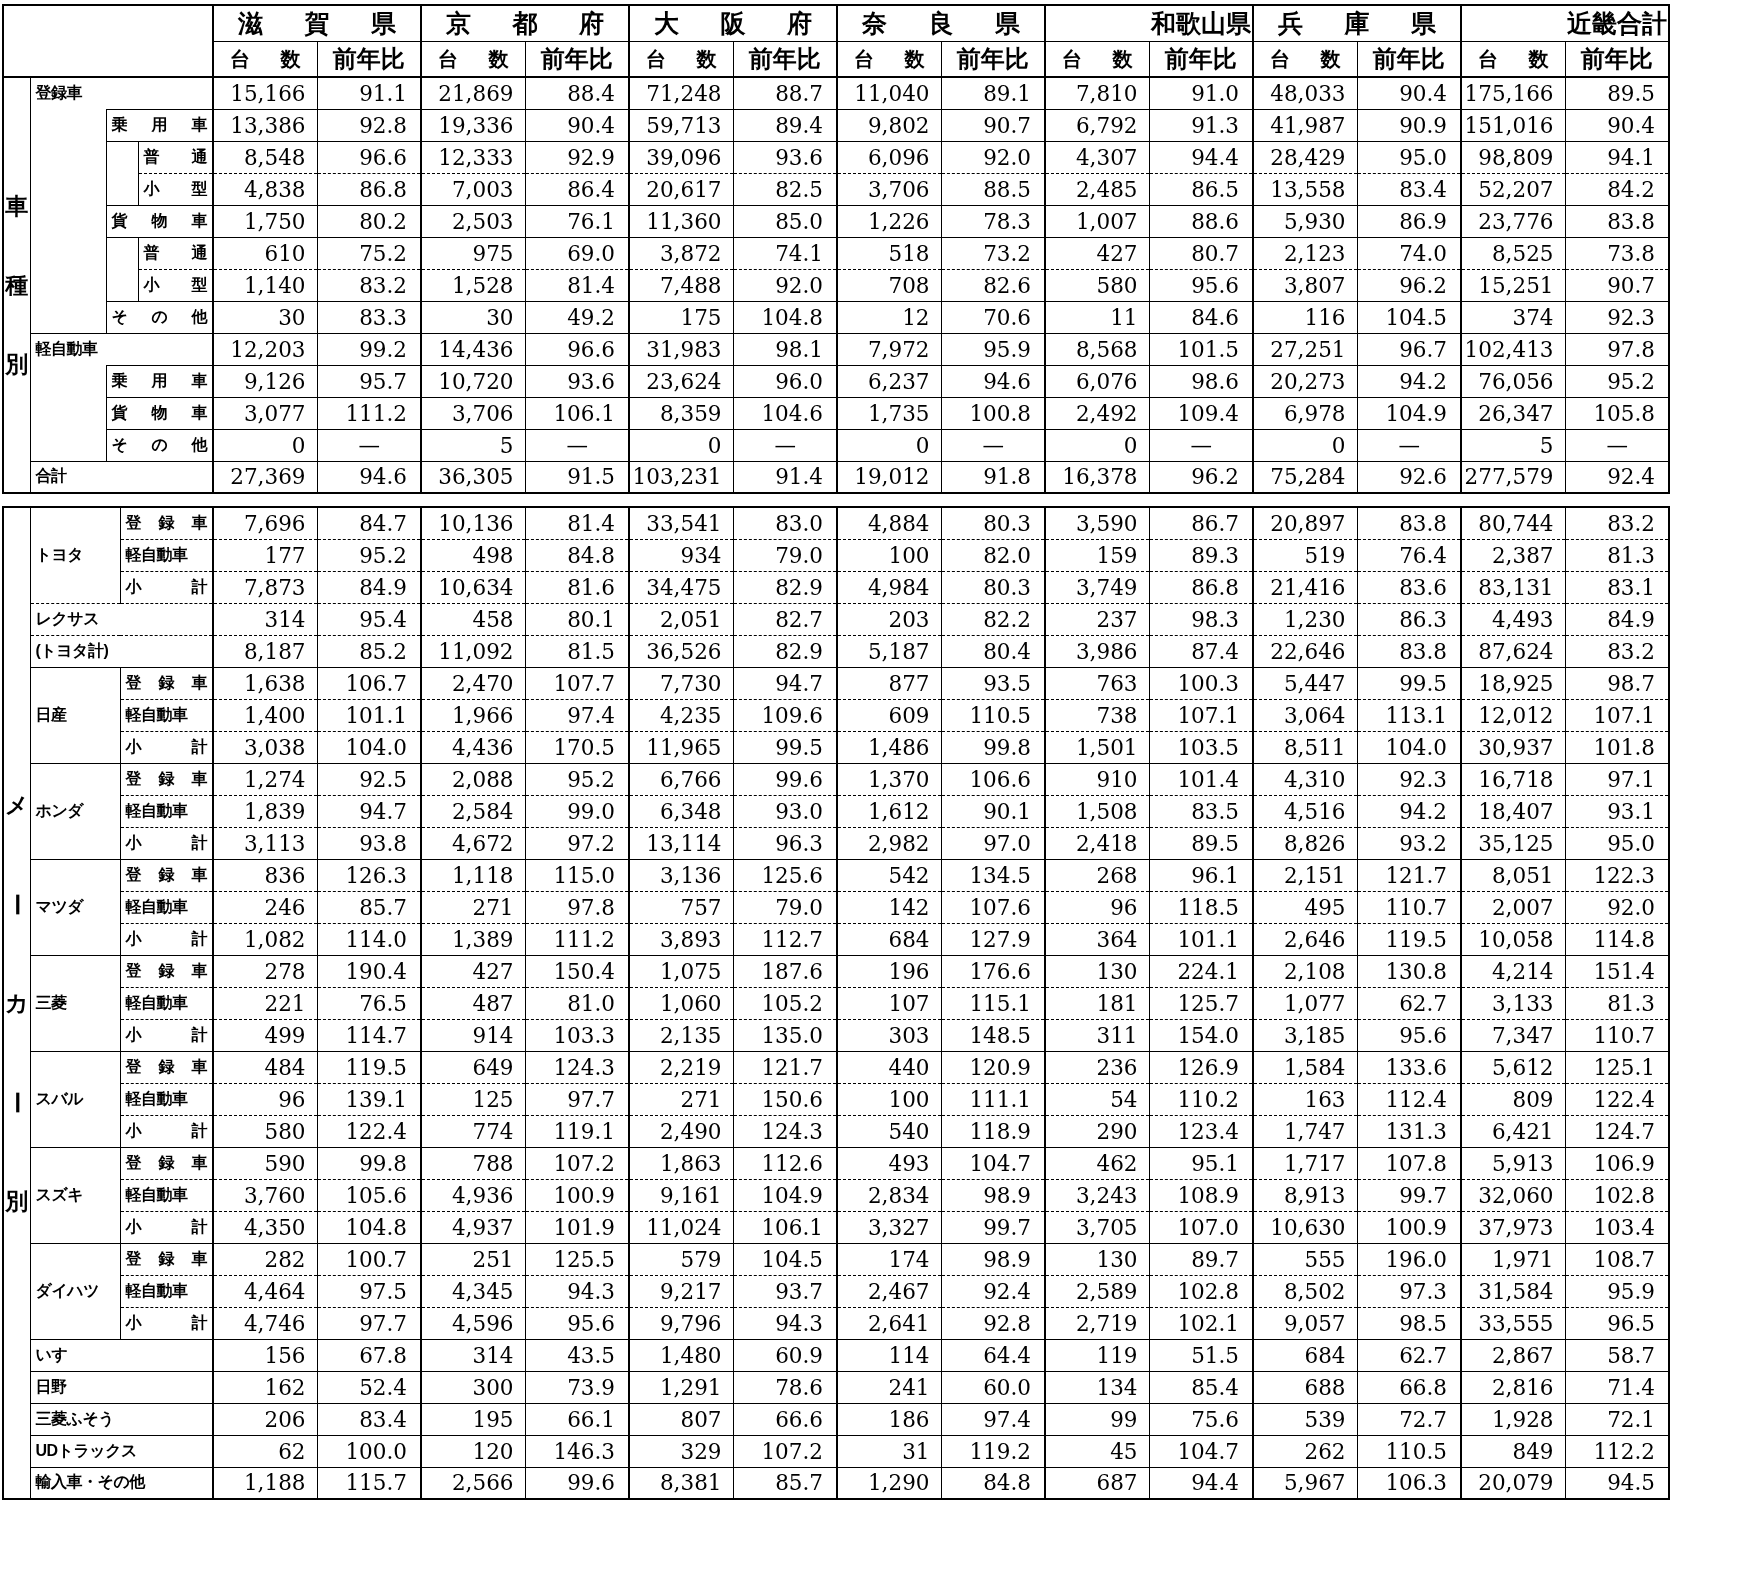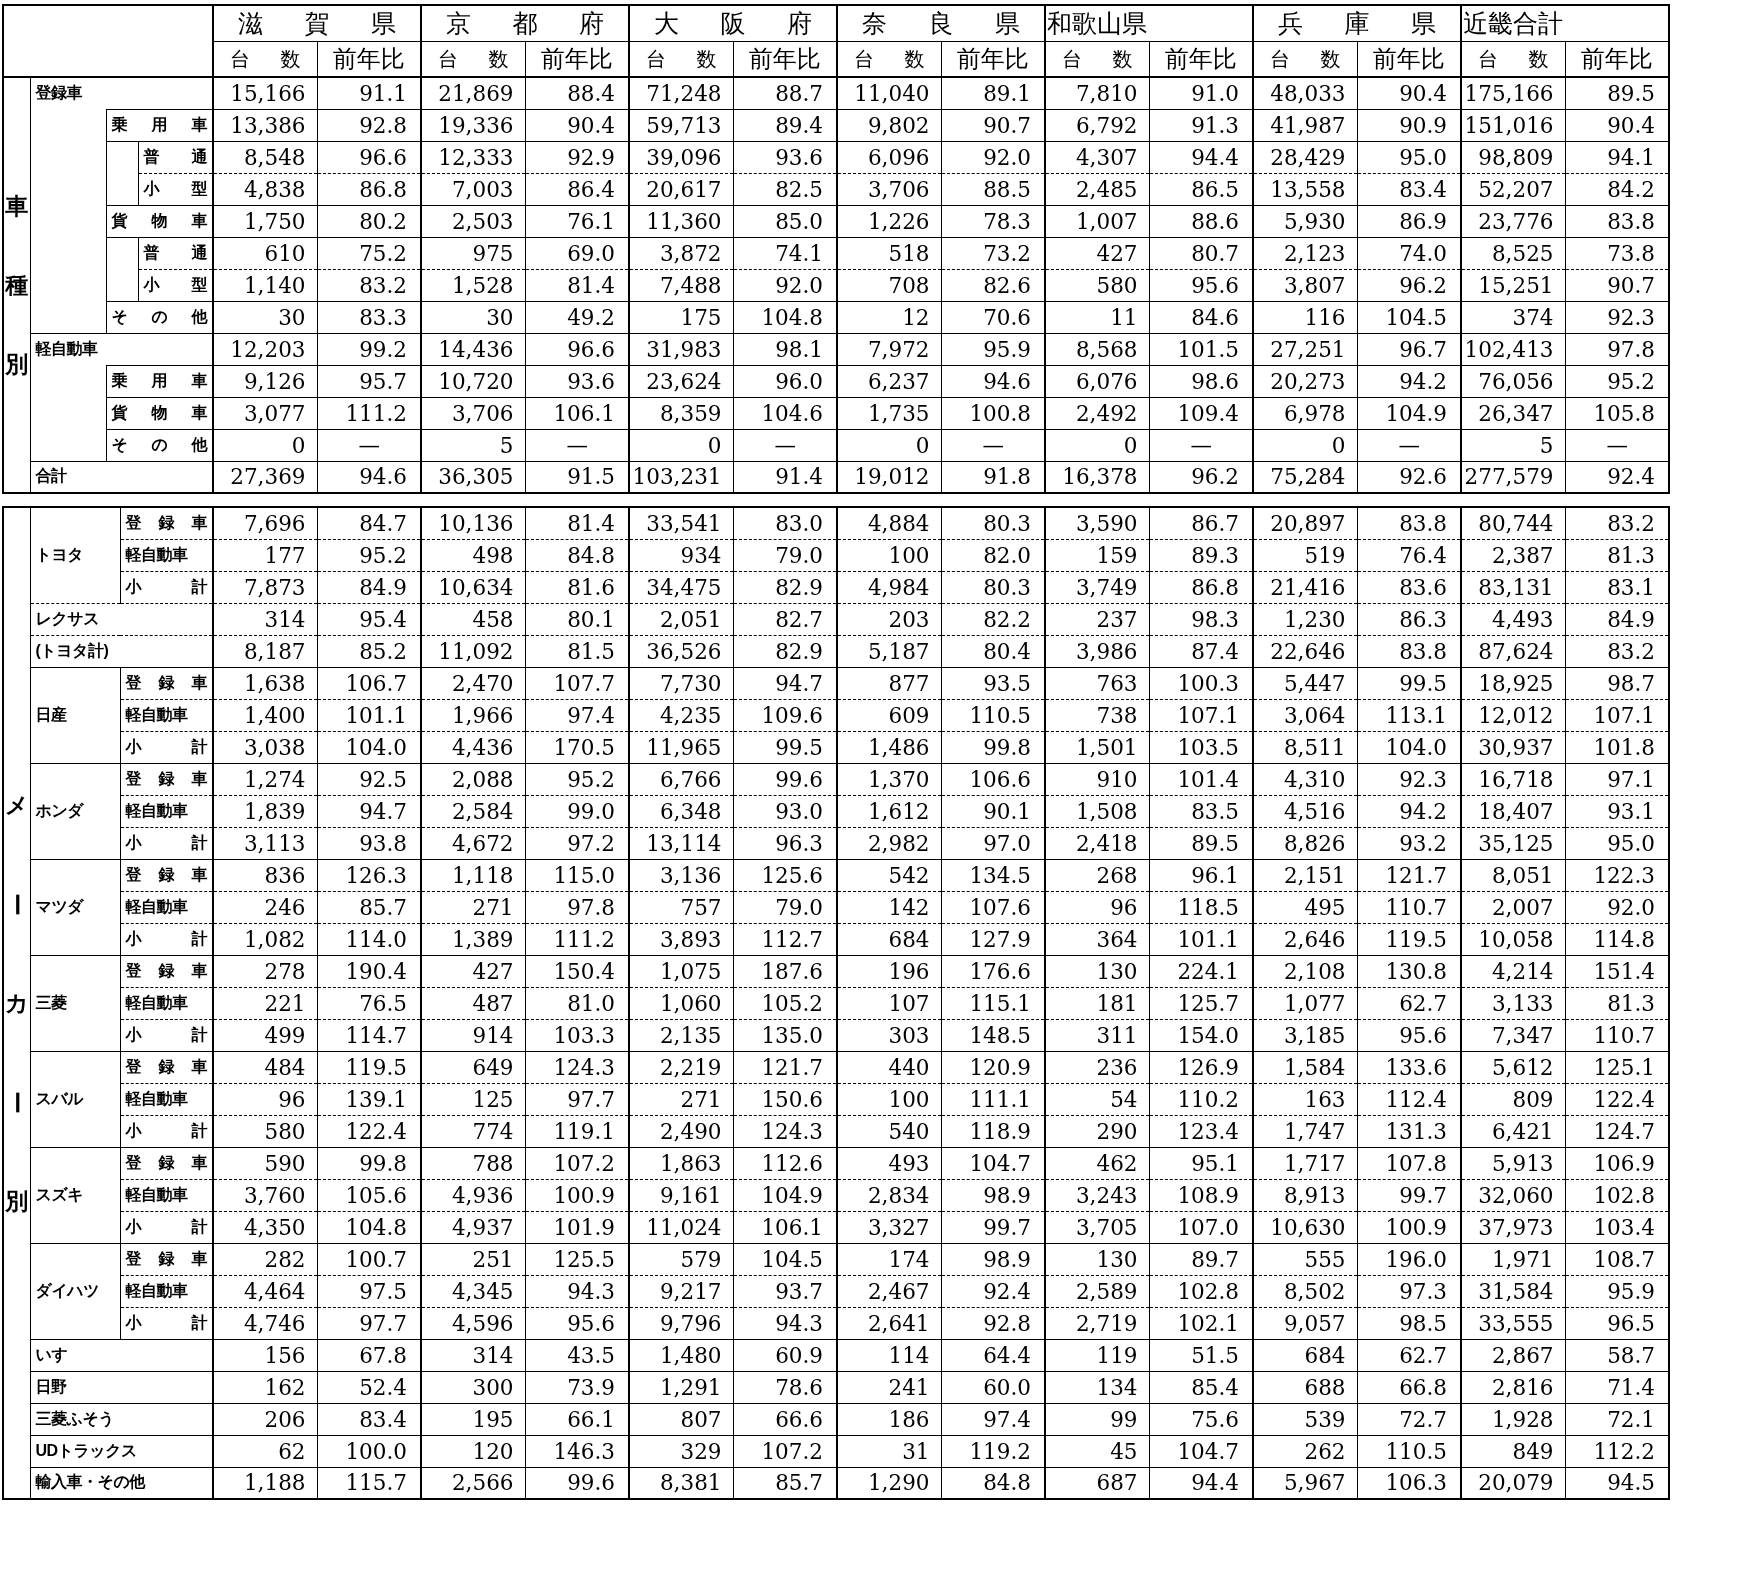--- a/index.html
+++ b/index.html
@@ -12,22 +12,22 @@
   .title {
     font-size:31px; font-weight:bold; margin:2px 0 10px 0;
     letter-spacing:1px; white-space:nowrap;
   }
   table {
     border-collapse:collapse; table-layout:fixed;
     width:1668px; border:2.5px solid #000;
   }
   .mak-table { margin-top:12px; }
   th, td { overflow:hidden; white-space:nowrap; box-sizing:border-box; }
-  thead th { font-weight:normal; height:32px;border-radius:16px; }
-  thead .grp  { font-size:25px; border-left:2px solid #000; border-bottom:1px solid #000; text-align:left; }
+  thead th { font-weight:bold; height:32px;border-radius:16px; }
+  thead .grp  { font-size:25px; border-left:2px solid #000; border-bottom:1px solid #000; text-align:right; }
   thead .grp.sp { text-align:justify; text-align-last:justify; padding:0 24px; }
   thead .su   { font-size:20px; border-left:2px solid #000; border-bottom:2.5px solid #000; text-align:justify; text-align-last:justify; padding:0 16px; }
   thead .sr   { font-size:24px; border-left:1px solid #000; border-bottom:2.5px solid #000; text-align:center; }
   thead .corner { border-right:2px solid #000; border-bottom:2.5px solid #000; }
   tbody td { height:32px; }
   td.num {
     font-family:"DejaVu Serif", serif; font-size:21.5px;
     text-align:right; vertical-align:middle;
   }
   td.num.units { border-left:2px solid #000; padding-right:11px; }

